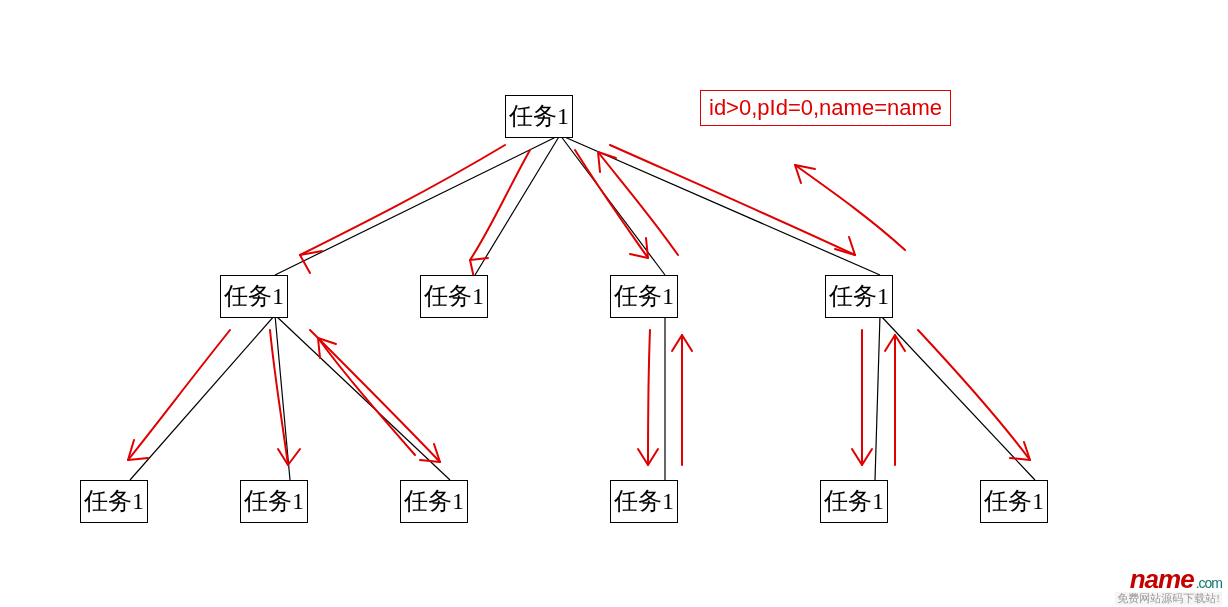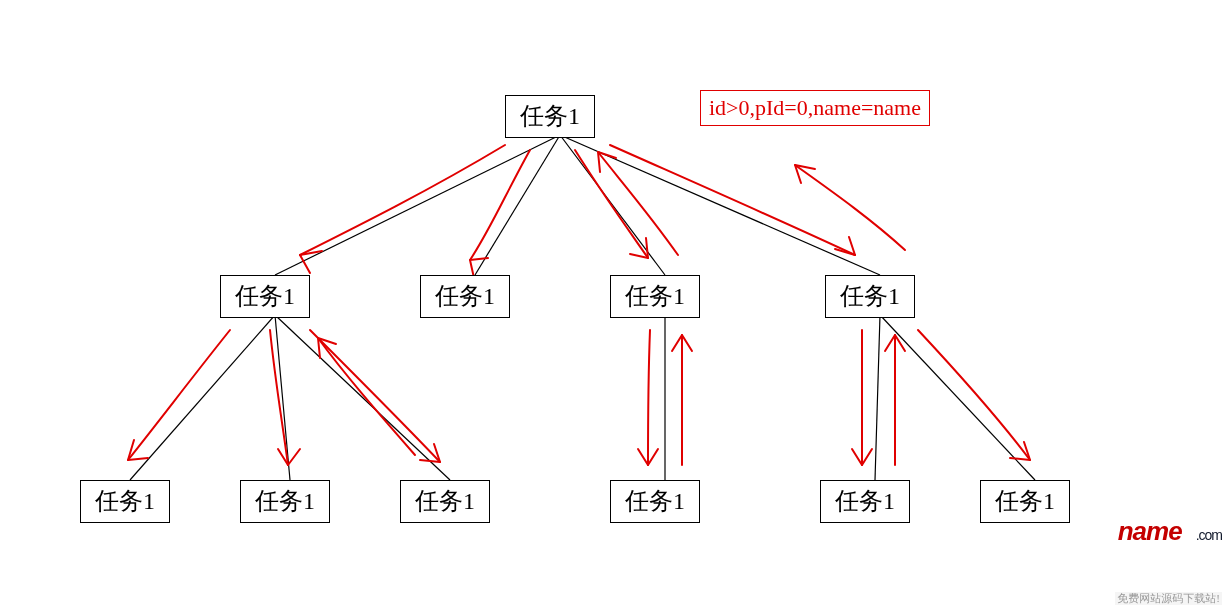--- a/index.html
+++ b/index.html
@@ -11,31 +11,31 @@
     font-family: "SimSun", "宋体", serif;
     position: relative;
     overflow: hidden;
   }
   .node {
     position: absolute;
     border: 1px solid #000;
     background: #fff;
     font-size: 24px;
     line-height: 1.2;
-    padding: 6px 14px;
+    padding: 6px 3px;
     text-align: center;
     white-space: nowrap;
     box-sizing: border-box;
   }
   .annotation-box {
     position: absolute;
     border: 1.5px solid #e00000;
     color: #e00000;
     background: #fff;
-    font-family: Liberation Serif, serif;
+    font-family: Liberation Sans, sans-serif;
     font-size: 22px;
     padding: 4px 8px;
     white-space: nowrap;
   }
   svg.overlay {
     position: absolute;
     left: 0; top: 0;
     width: 1228px;
     height: 607px;
     pointer-events: none;
@@ -52,30 +52,29 @@
     font-weight: 900;
     font-style: italic;
     font-size: 26px;
     color: #c40000;
     letter-spacing: -1px;
   }
   .watermark .brand .dotcom {
     font-size: 14px;
     font-style: normal;
     font-weight: normal;
-    color: #0f172a;
-    margin-left: 14px;
+    color: #0f766e;
+    margin-left: 2px;
   }
   .watermark .tagline {
     font-size: 11px;
     color: #999;
     font-family: "SimSun", serif;
     background: #f5f5f5;
     padding: 1px 2px;
-    margin-top: 48px;
   }
 </style>
 </head>
 <body>
 
 <svg class="overlay">
   <g stroke="#000" stroke-width="1.2" fill="none">
 
     <line x1="560" y1="135" x2="275" y2="275"></line>
     <line x1="560" y1="135" x2="475" y2="275"></line>

